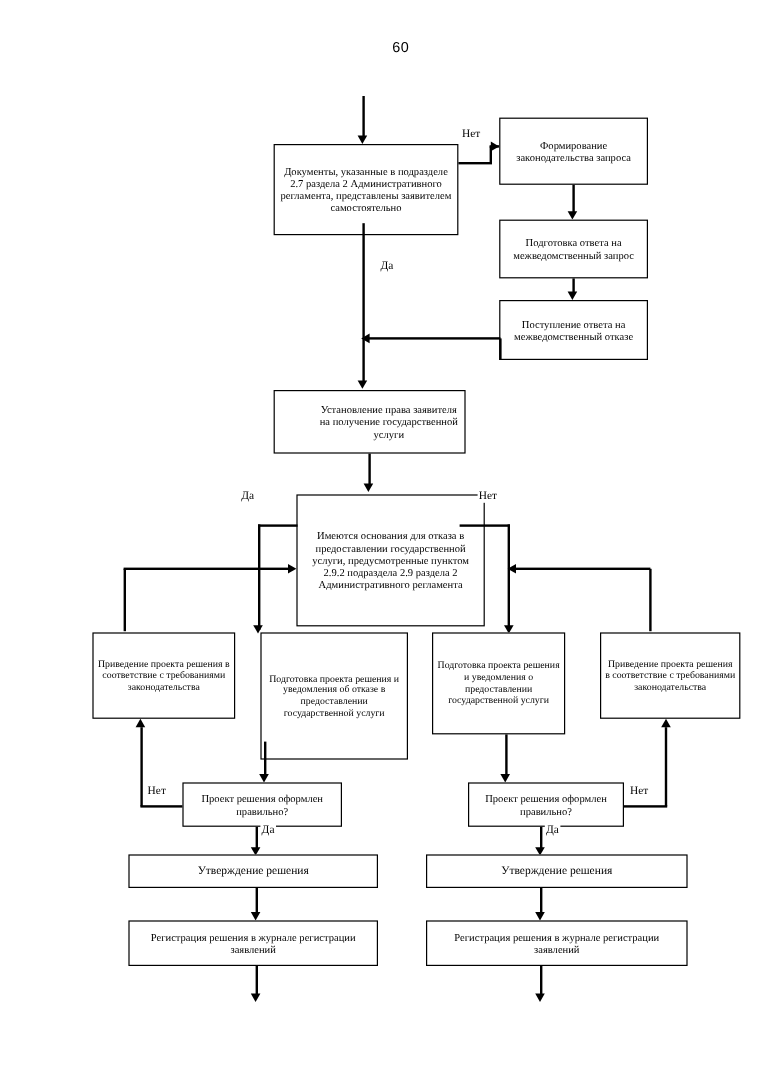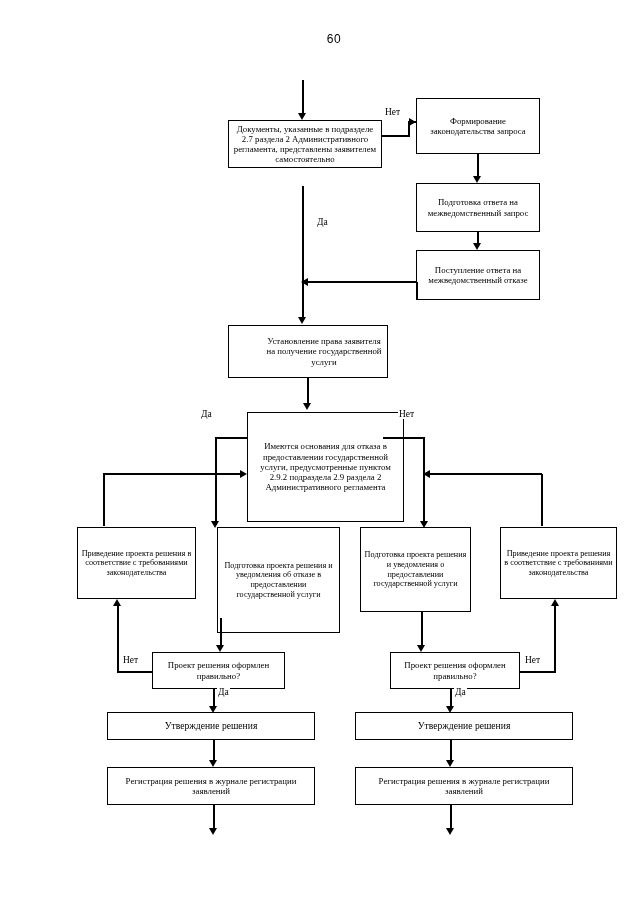--- a/index.html
+++ b/index.html
@@ -53,21 +53,21 @@
 </head>
 <body>
 
 <div id="page">
 
   <div class="page-number">60</div>
 
   <div class="ln vl" style="left:302px;top:80px;height:34px;"></div>
   <div class="ar ar-d" style="left:298.3px;top:113px;"></div>
 
-  <div class="node fs9" style="left:228px;top:120px;width:154px;height:48px;">
+  <div class="node fs9" style="left:228px;top:120px;width:154px;height:76px;">
     <span>Документы, указанные в подразделе 2.7 раздела 2 Административного регламента, представлены заявителем самостоятельно</span>
   </div>
 
   <div class="ln hl" style="left:382px;top:135px;width:28px;"></div>
   <div class="ln vl" style="left:408.4px;top:122px;height:14px;"></div>
   <div class="ln hl" style="left:408px;top:121px;width:8px;"></div>
   <div class="ar ar-r" style="left:409px;top:117.5px;"></div>
   <div class="elabel" style="left:384px;top:107px;">Нет</div>
 
   <div class="node fs9" style="left:416px;top:98px;width:124px;height:56px;">

